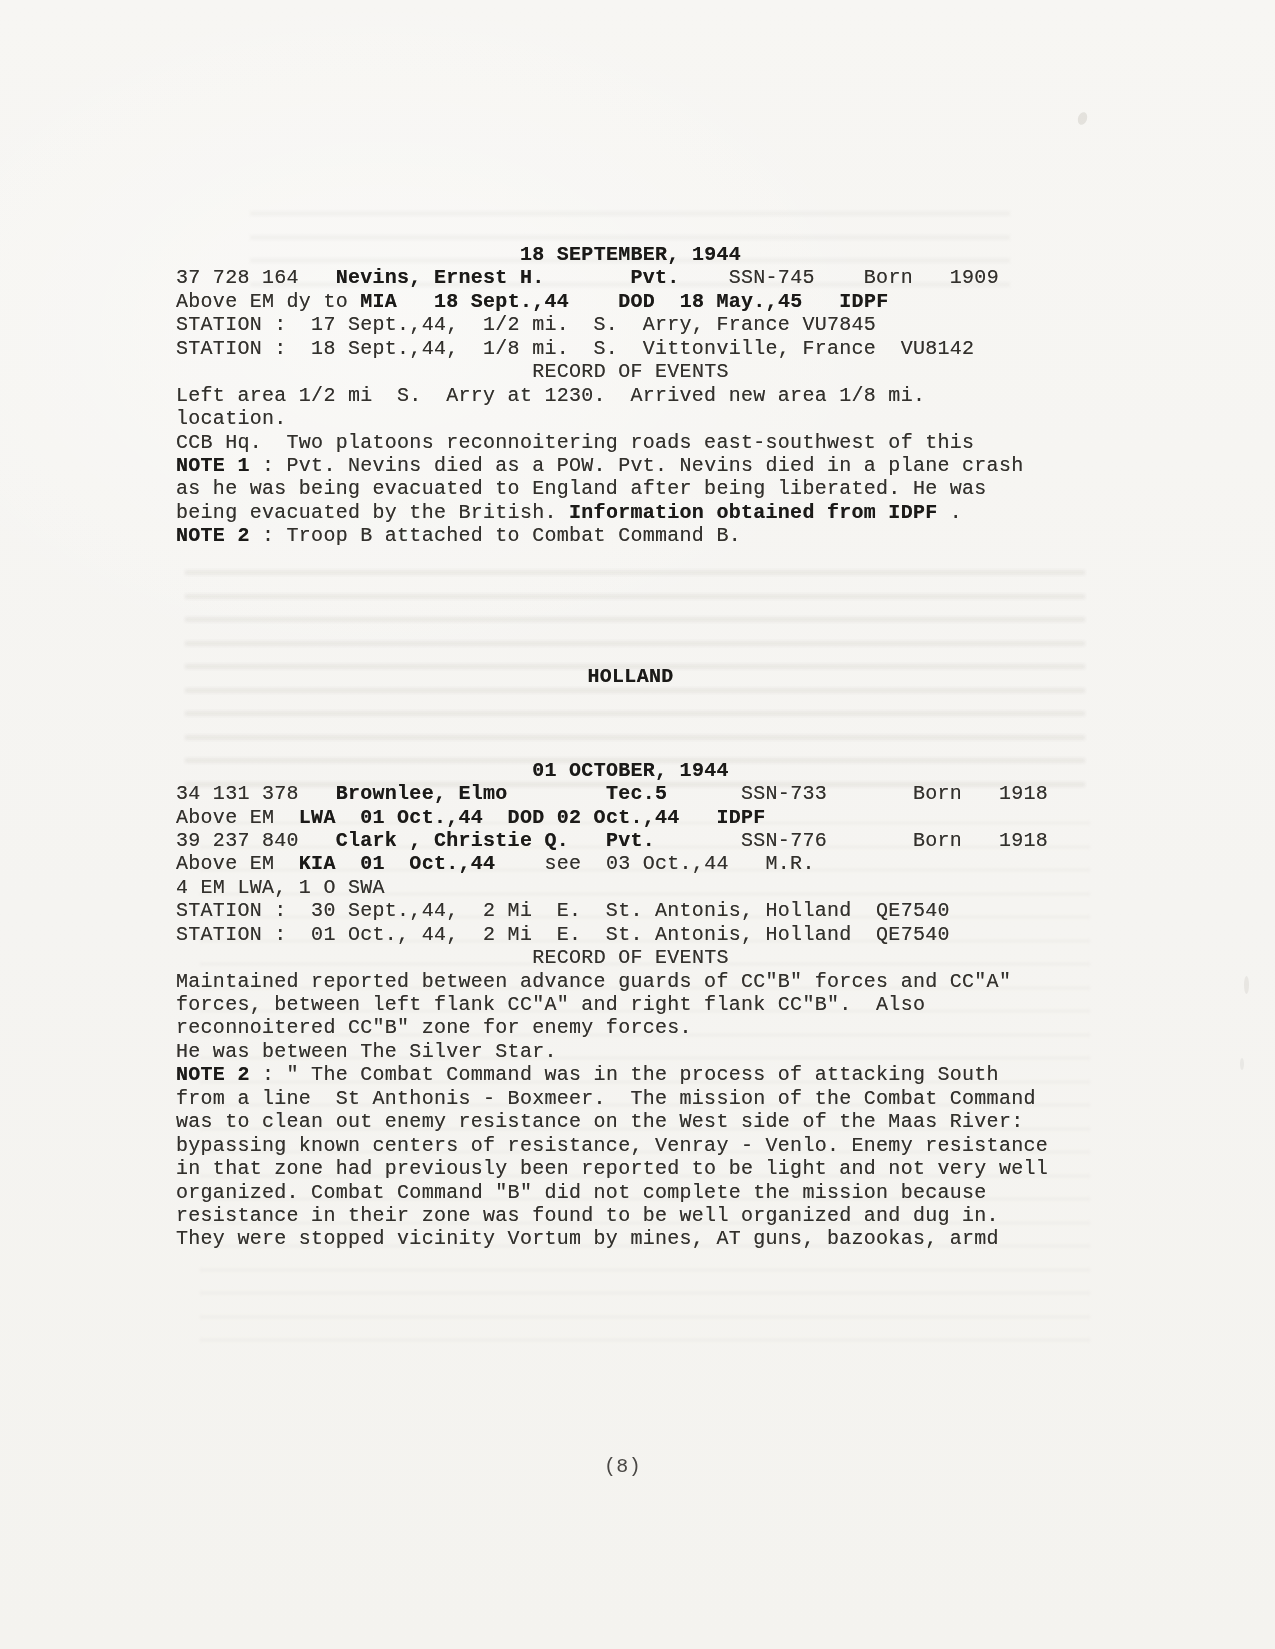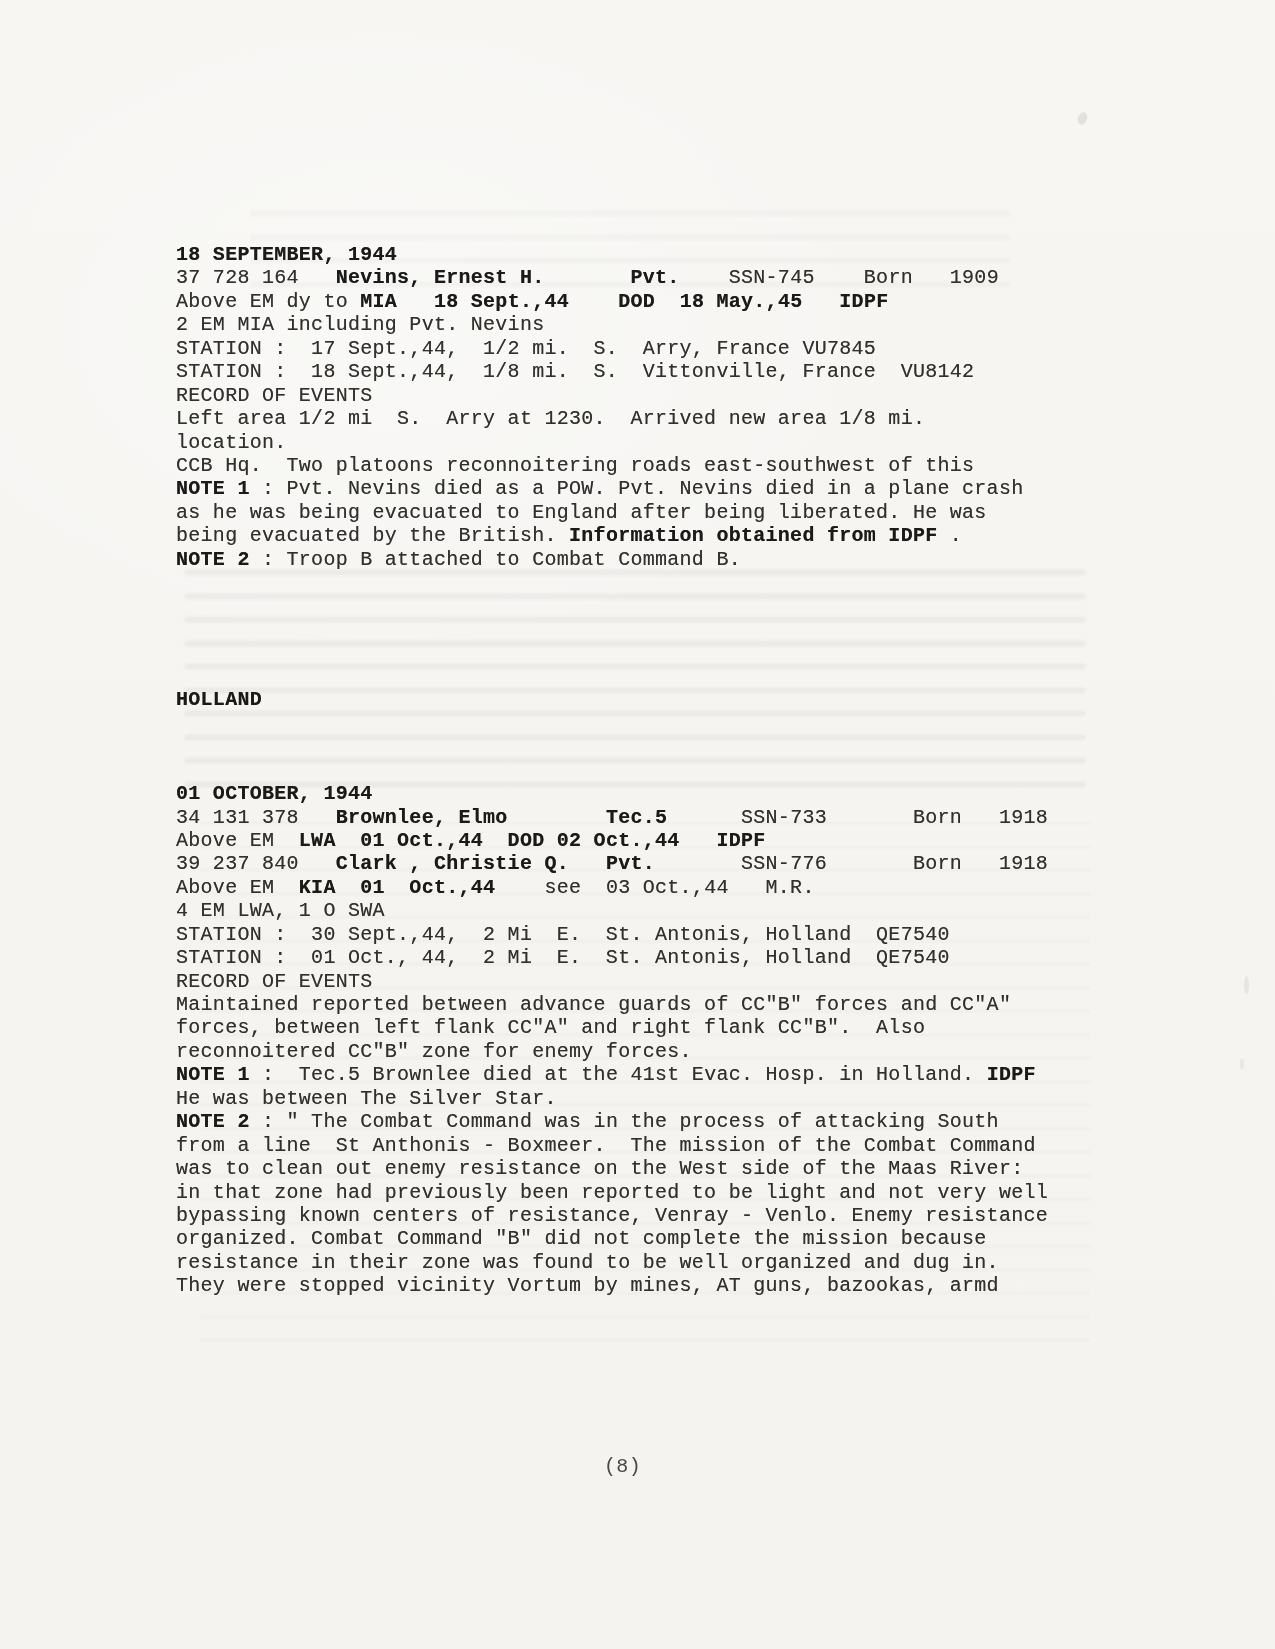--- a/index.html
+++ b/index.html
@@ -14,21 +14,21 @@
     background:
       radial-gradient(ellipse 900px 600px at 30% 20%, rgba(255,255,255,.35), rgba(255,255,255,0) 60%),
       linear-gradient(180deg,#f7f6f3 0%,#f5f4f1 55%,#f4f3ef 100%);
   }
   .textcol{
     position:absolute;left:176px;top:243px;width:909px;
     font-size:20px;letter-spacing:.28px;color:#32302c;
     text-shadow:0 0 .5px rgba(40,38,34,.55);
   }
   .line{height:23.45px;line-height:23.45px;white-space:pre;}
-  .line.center{text-align:left;}
+  .line.center{text-align:center;}
   .b{font-weight:bold;color:#1b1a18;text-shadow:0 0 .6px rgba(20,19,17,.6);}
   .pagenum{
     position:absolute;left:0;top:1455px;width:1245px;
     text-align:center;font-size:20px;letter-spacing:.28px;color:#4a4845;
   }
   
   .ghost{position:absolute;filter:blur(1.6px);pointer-events:none;}
   .ghost-a{
     left:250px;top:196px;width:760px;height:96px;opacity:.55;
     background:repeating-linear-gradient(to bottom,
@@ -57,21 +57,20 @@
   <div class="ghost ghost-b"></div>
   <div class="ghost ghost-c"></div>
   <div class="speck speck-1"></div>
   <div class="speck speck-2"></div>
   <div class="speck speck-3"></div>
 
   <div class="textcol">
       <div class="line center"><span class="b">18 SEPTEMBER, 1944</span></div>
       <div class="line"><span>37 728 164   </span><span class="b">Nevins, Ernest H.</span><span>       </span><span class="b">Pvt.</span><span>    SSN-745    Born   1909</span></div>
       <div class="line"><span>Above EM dy to </span><span class="b">MIA</span><span>   </span><span class="b">18 Sept.,44</span><span>    </span><span class="b">DOD</span><span>  </span><span class="b">18 May.,45</span><span>   </span><span class="b">IDPF</span></div>
-      <div class="line"><span>2 EM MIA including Pvt. Nevins</span></div>
       <div class="line"><span>STATION :  17 Sept.,44,  1/2 mi.  S.  Arry, France VU7845</span></div>
       <div class="line"><span>STATION :  18 Sept.,44,  1/8 mi.  S.  Vittonville, France  VU8142</span></div>
       <div class="line center"><span>RECORD OF EVENTS</span></div>
       <div class="line"><span>Left area 1/2 mi  S.  Arry at 1230.  Arrived new area 1/8 mi.</span></div>
       <div class="line"><span>location.</span></div>
       <div class="line"><span>CCB Hq.  Two platoons reconnoitering roads east-southwest of this</span></div>
       <div class="line"><span class="b">NOTE 1</span><span> : Pvt. Nevins died as a POW. Pvt. Nevins died in a plane crash</span></div>
       <div class="line"><span>as he was being evacuated to England after being liberated. He was</span></div>
       <div class="line"><span>being evacuated by the British. </span><span class="b">Information obtained from IDPF</span><span> .</span></div>
       <div class="line"><span class="b">NOTE 2</span><span> : Troop B attached to Combat Command B.</span></div>
@@ -89,26 +88,25 @@
       <div class="line"><span>Above EM  </span><span class="b">LWA  01 Oct.,44  DOD 02 Oct.,44</span><span>   </span><span class="b">IDPF</span></div>
       <div class="line"><span>39 237 840   </span><span class="b">Clark , Christie Q.</span><span>   </span><span class="b">Pvt.</span><span>       SSN-776       Born   1918</span></div>
       <div class="line"><span>Above EM  </span><span class="b">KIA  01  Oct.,44</span><span>    see  03 Oct.,44   M.R.</span></div>
       <div class="line"><span>4 EM LWA, 1 O SWA</span></div>
       <div class="line"><span>STATION :  30 Sept.,44,  2 Mi  E.  St. Antonis, Holland  QE7540</span></div>
       <div class="line"><span>STATION :  01 Oct., 44,  2 Mi  E.  St. Antonis, Holland  QE7540</span></div>
       <div class="line center"><span>RECORD OF EVENTS</span></div>
       <div class="line"><span>Maintained reported between advance guards of CC"B" forces and CC"A"</span></div>
       <div class="line"><span>forces, between left flank CC"A" and right flank CC"B".  Also</span></div>
       <div class="line"><span>reconnoitered CC"B" zone for enemy forces.</span></div>
-      <div class="line"><span class="b">NOTE 1</span><span> :  Tec.5 Brownlee died at the 41st Evac. Hosp. in Holland. </span><span class="b">IDPF</span></div>
       <div class="line"><span>He was between The Silver Star.</span></div>
       <div class="line"><span class="b">NOTE 2</span><span> : " The Combat Command was in the process of attacking South</span></div>
       <div class="line"><span>from a line  St Anthonis - Boxmeer.  The mission of the Combat Command</span></div>
       <div class="line"><span>was to clean out enemy resistance on the West side of the Maas River:</span></div>
+      <div class="line"><span>bypassing known centers of resistance, Venray - Venlo. Enemy resistance</span></div>
       <div class="line"><span>in that zone had previously been reported to be light and not very well</span></div>
-      <div class="line"><span>bypassing known centers of resistance, Venray - Venlo. Enemy resistance</span></div>
       <div class="line"><span>organized. Combat Command "B" did not complete the mission because</span></div>
       <div class="line"><span>resistance in their zone was found to be well organized and dug in.</span></div>
       <div class="line"><span>They were stopped vicinity Vortum by mines, AT guns, bazookas, armd</span></div>
     </div>
 
   <div class="pagenum">(8)</div>
 </div>
 
 </body></html>

